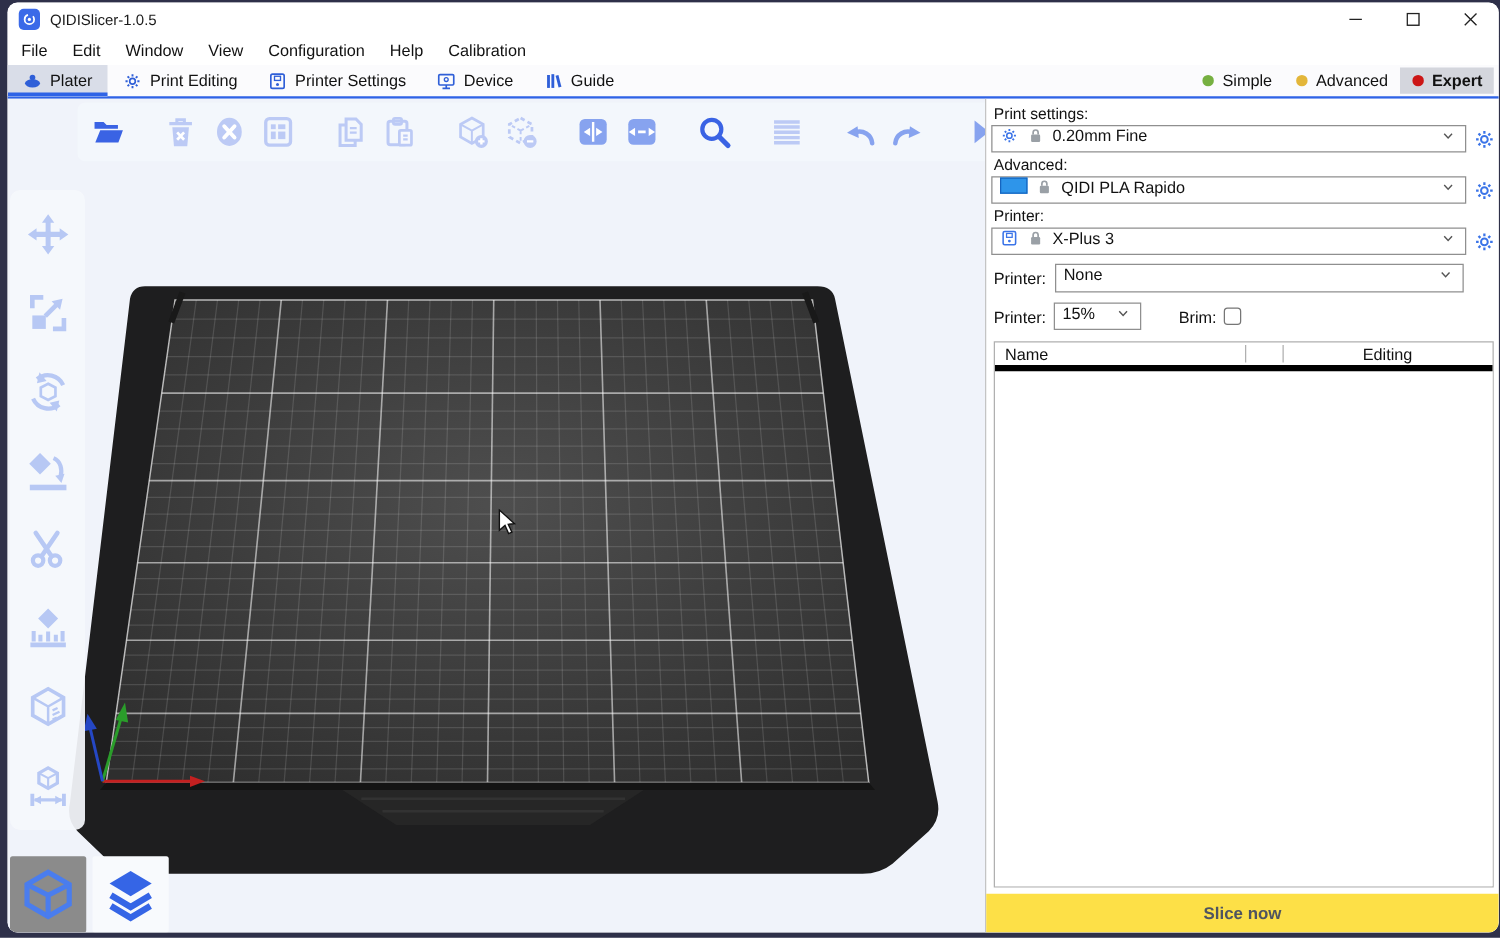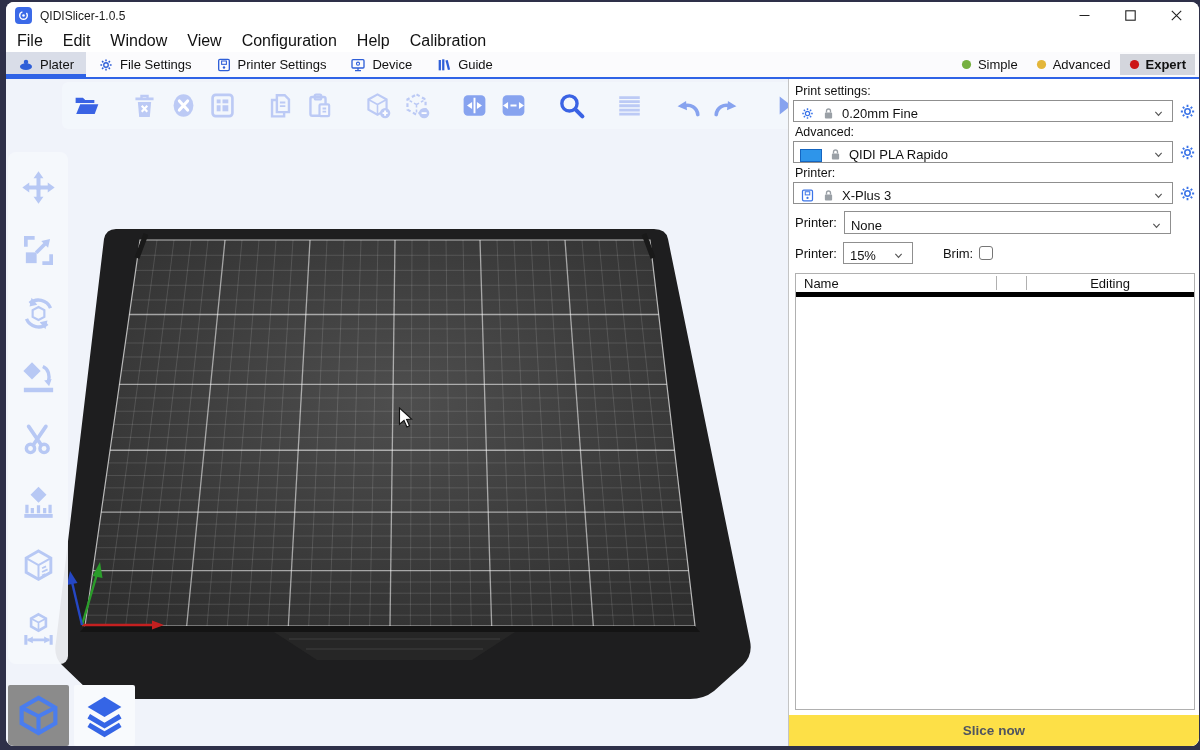--- a/index.html
+++ b/index.html
@@ -13,21 +13,21 @@
   .titlebar { height:27px; display:flex; align-items:center; padding-left:9px; gap:8px;
               background:#fff; font-size:12px; color:#1a1a1a; flex:0 0 auto; }
   .app-icon { width:17px; height:17px; border-radius:4px; background:#3b6ae8;
               display:flex; align-items:center; justify-content:center; }
   .app-icon svg { width:13px; height:13px; }
   .win-controls { margin-left:auto; display:flex; height:100%; }
   .win-btn { width:46px; height:100%; display:flex; align-items:center; justify-content:center; color:#222; }
   .win-btn svg { width:11px; height:11px; }
 
   
-  .menubar { height:23px; display:flex; align-items:center; font-size:16px; color:#111;
+  .menubar { height:23px; display:flex; align-items:center; font-size:13px; color:#111;
              background:#fff; padding-left:1px; flex:0 0 auto; }
   .menu-item { padding:0 10px; height:100%; display:flex; align-items:center; cursor:default; }
 
   
   .tabbar { height:27px; display:flex; align-items:stretch; background:#fbfbfd;
             border-bottom:2px solid #2f63e6; flex:0 0 auto; }
   .tab { display:flex; align-items:center; gap:6px; padding:0 12px; font-size:13px; color:#111; }
   .tab svg { width:16px; height:16px; color:#2f5fd8; }
   .tab.active { background:#d9dde8; box-shadow:inset 0 -3px 0 #2f63e6; }
   .modes { margin-left:auto; display:flex; align-items:center; padding-right:4px; }
@@ -59,21 +59,21 @@
   .vbtn:not(.active) { background:#f8fafd; } .vbtn:not(.active) svg { color:#3565e6; }
 
   .cursor { position:absolute; left:392px; top:328px; width:15px; height:22px; pointer-events:none; }
 
   
   .right-panel { width:411px; flex:0 0 auto; border-left:1px solid #c4c4c4; background:#fff;
                  display:flex; flex-direction:column; padding:2px 2px 0 4px; min-height:0; }
   .rp-label { font-size:12.5px; color:#111; margin:3px 2px 2px 2px; }
   .combo-row { display:flex; align-items:center; gap:5px; }
   .combo { flex:1; height:22px; border:1px solid #8f8f8f; background:#fff; display:flex;
-           align-items:flex-end; gap:6px; padding:0 6px; font-size:13px; color:#111; min-width:0; }
+           align-items:flex-start; gap:6px; padding:0 6px; font-size:13px; color:#111; min-width:0; }
   .combo svg.ci { width:15px; height:15px; flex:0 0 auto; }
   .blue { color:#3b74e8; } .gray { color:#9aa0a6; }
   .chev { width:15px; height:15px; margin-left:auto; color:#555; flex:0 0 auto; }
   .gear-btn { width:19px; height:19px; color:#3b74e8; flex:0 0 auto; }
   .gear-btn svg { width:19px; height:19px; }
   .swatch { width:22px; height:13px; border:1px solid #1565c0; flex:0 0 auto; }
   .supports-row { display:flex; align-items:center; gap:7px; margin:7px 26px 0 2px; font-size:13px; color:#111; }
   .supports-row .combo { height:23px; }
   .infill-row { display:flex; align-items:center; gap:6px; margin:8px 2px 4px 2px; font-size:13px; color:#111; }
   .combo.small { flex:0 0 70px; }
@@ -313,21 +313,21 @@
         <div class="tab active">
           <svg>
             <use href="#sym-plater"></use>
           </svg>
           <span>Plater</span>
         </div>
         <div class="tab">
           <svg>
             <use href="#sym-gear"></use>
           </svg>
-          <span>File Settings</span>
+          <span>Print Editing</span>
         </div>
         <div class="tab">
           <svg>
             <use href="#sym-printer"></use>
           </svg>
           <span>Printer Settings</span>
         </div>
         <div class="tab">
           <svg>
             <use href="#sym-device"></use>

